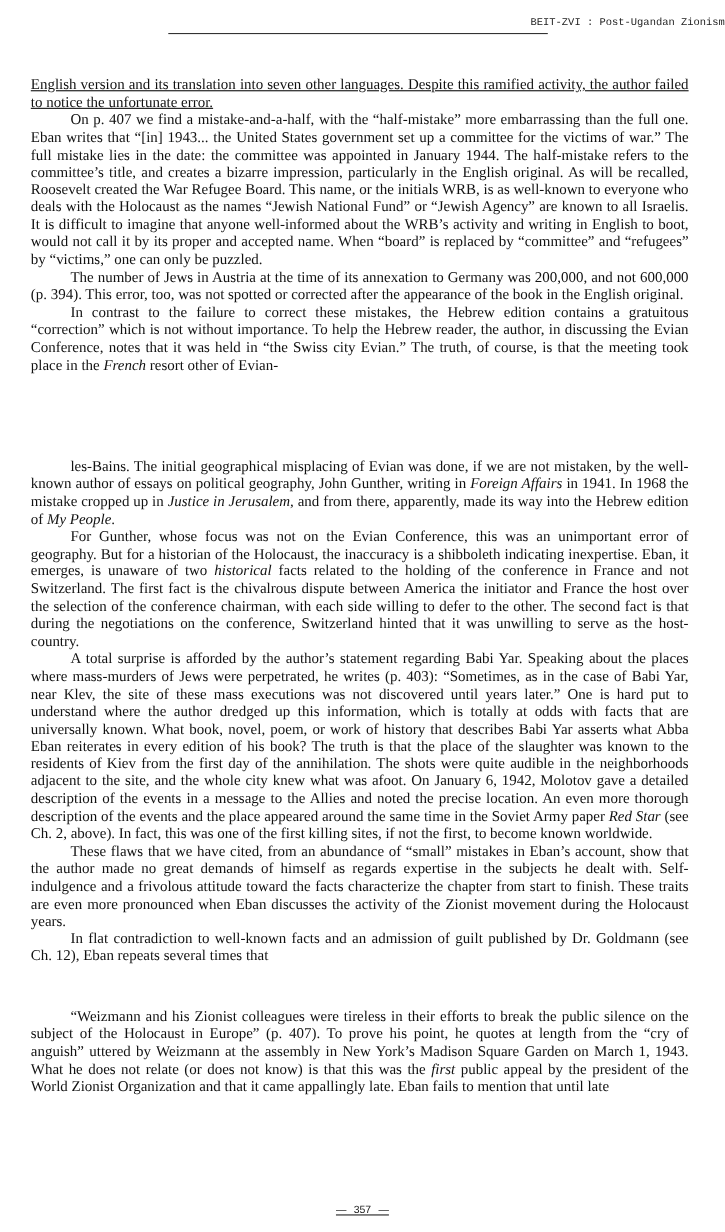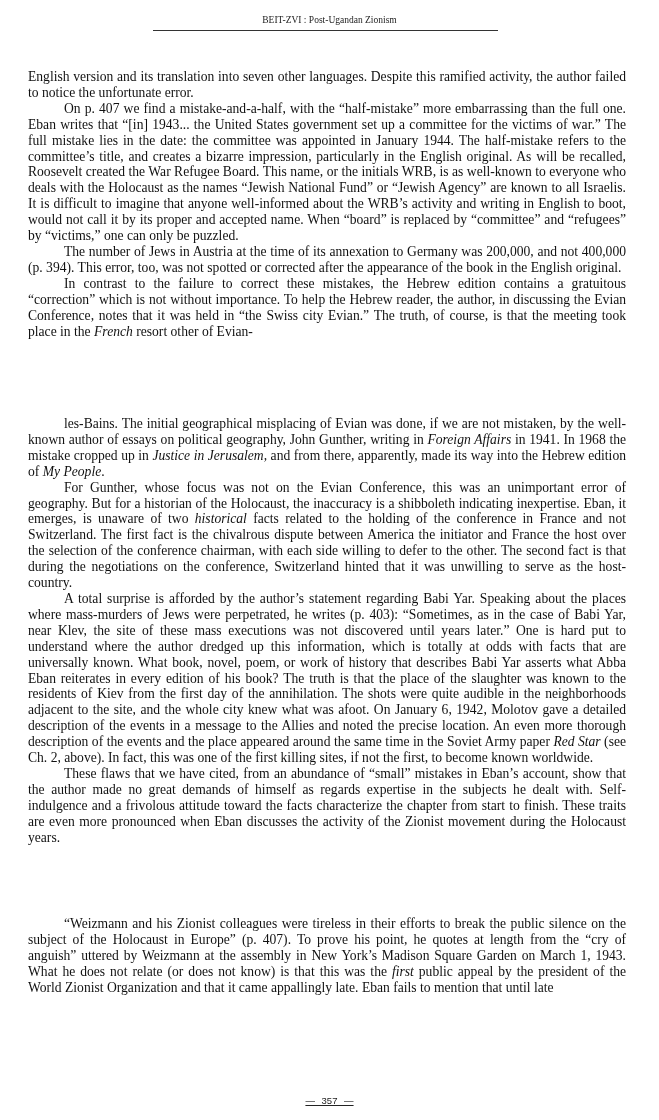--- a/index.html
+++ b/index.html
@@ -12,22 +12,22 @@
       height: 1120px;
       position: relative;
       overflow: hidden;
       color: #111111;
     }
     .running-header {
       position: absolute;
       top: 15px;
       left: 0;
       width: 659px;
-      text-align: center;
-      font-family: Liberation Serif, serif;
+      text-align: right;
+      font-family: Liberation Mono, monospace;
       font-size: 9.5px;
       color: #222;
     }
     .header-rule {
       position: absolute;
       top: 30px;
       left: 153px;
       width: 345px;
       height: 0;
       border-top: 1px solid #333;
@@ -44,20 +44,21 @@
     }
     .block-1 { top: 69px; }
     .block-2 { top: 416px; }
     .block-3 { top: 916px; }
     .page-body p {
       margin: 0;
       text-indent: 36px;
     }
     .page-body p.no-indent {
       text-indent: 0;
+      text-decoration: underline;
     }
     .page-body em {
       font-style: italic;
     }
     .page-footer {
       position: absolute;
       top: 1095px;
       left: 0;
       width: 659px;
       text-align: center;
@@ -70,28 +71,29 @@
   </style>
 </head>
 <body>
 
 <div class="running-header">BEIT-ZVI : Post-Ugandan Zionism</div>
 <div class="header-rule"></div>
 
 <div class="page-body block-1">
   <p class="no-indent">English version and its translation into seven other languages. Despite this ramified activity, the author failed to notice the unfortunate error.</p>
   <p>On p. 407 we find a mistake-and-a-half, with the “half-mistake” more embarrassing than the full one. Eban writes that “[in] 1943... the United States government set up a committee for the victims of war.” The full mistake lies in the date: the committee was appointed in January 1944. The half-mistake refers to the committee’s title, and creates a bizarre impression, particularly in the English original. As will be recalled, Roosevelt created the War Refugee Board. This name, or the initials WRB, is as well-known to everyone who deals with the Holocaust as the names “Jewish National Fund” or “Jewish Agency” are known to all Israelis. It is difficult to imagine that anyone well-informed about the WRB’s activity and writing in English to boot, would not call it by its proper and accepted name. When “board” is replaced by “committee” and “refugees” by “victims,” one can only be puzzled.</p>
-  <p>The number of Jews in Austria at the time of its annexation to Germany was 200,000, and not 400,000 (p. 394). This error, too, was not spotted or corrected after the appearance of the book in the English original.</p>
+  <p>The number of Jews in Austria at the time of its annexation to Germany was 200,000, and not 600,000 (p. 394). This error, too, was not spotted or corrected after the appearance of the book in the English original.</p>
   <p><span>In contrast to the failure to correct these mistakes, the Hebrew edition contains a gratuitous “correction” which is not without importance. To help the Hebrew reader, the author, in discussing the Evian Conference, notes that it was held in “the Swiss city Evian.” The truth, of course, is that the meeting took place in the </span><em>French</em><span> resort other of Evian-</span></p>
 </div>
 
 <div class="page-body block-2">
   <p><span>les-Bains. The initial geographical misplacing of Evian was done, if we are not mistaken, by the well-known author of essays on political geography, John Gunther, writing in </span><em>Foreign Affairs</em><span> in 1941. In 1968 the mistake cropped up in </span><em>Justice in Jerusalem,</em><span> and from there, apparently, made its way into the Hebrew edition of </span><em>My People</em><span>.</span></p>
   <p><span>For Gunther, whose focus was not on the Evian Conference, this was an unimportant error of geography. But for a historian of the Holocaust, the inaccuracy is a shibboleth indicating inexpertise. Eban, it emerges, is unaware of two </span><em>historical</em><span> facts related to the holding of the conference in France and not Switzerland. The first fact is the chivalrous dispute between America the initiator and France the host over the selection of the conference chairman, with each side willing to defer to the other. The second fact is that during the negotiations on the conference, Switzerland hinted that it was unwilling to serve as the host-country.</span></p>
   <p><span>A total surprise is afforded by the author’s statement regarding Babi Yar. Speaking about the places where mass-murders of Jews were perpetrated, he writes (p. 403): “Sometimes, as in the case of Babi Yar, near Klev, the site of these mass executions was not discovered until years later.” One is hard put to understand where the author dredged up this information, which is totally at odds with facts that are universally known. What book, novel, poem, or work of history that describes Babi Yar asserts what Abba Eban reiterates in every edition of his book? The truth is that the place of the slaughter was known to the residents of Kiev from the first day of the annihilation. The shots were quite audible in the neighborhoods adjacent to the site, and the whole city knew what was afoot. On January 6, 1942, Molotov gave a detailed description of the events in a message to the Allies and noted the precise location. An even more thorough description of the events and the place appeared around the same time in the Soviet Army paper </span><em>Red Star</em><span> (see Ch. 2, above). In fact, this was one of the first killing sites, if not the first, to become known worldwide.</span></p>
   <p>These flaws that we have cited, from an abundance of “small” mistakes in Eban’s account, show that the author made no great demands of himself as regards expertise in the subjects he dealt with. Self-indulgence and a frivolous attitude toward the facts characterize the chapter from start to finish. These traits are even more pronounced when Eban discusses the activity of the Zionist movement during the Holocaust years.</p>
+  <p>In flat contradiction to well-known facts and an admission of guilt published by Dr. Goldmann (see Ch. 12), Eban repeats several times that</p>
 </div>
 
 <div class="page-body block-3">
   <p><span>“Weizmann and his Zionist colleagues were tireless in their efforts to break the public silence on the subject of the Holocaust in Europe” (p. 407). To prove his point, he quotes at length from the “cry of anguish” uttered by Weizmann at the assembly in New York’s Madison Square Garden on March 1, 1943. What he does not relate (or does not know) is that this was the </span><em>first</em><span> public appeal by the president of the World Zionist Organization and that it came appallingly late. Eban fails to mention that until late</span></p>
 </div>
 
 <div class="page-footer">— 357 —</div>
 
 </body></html>

